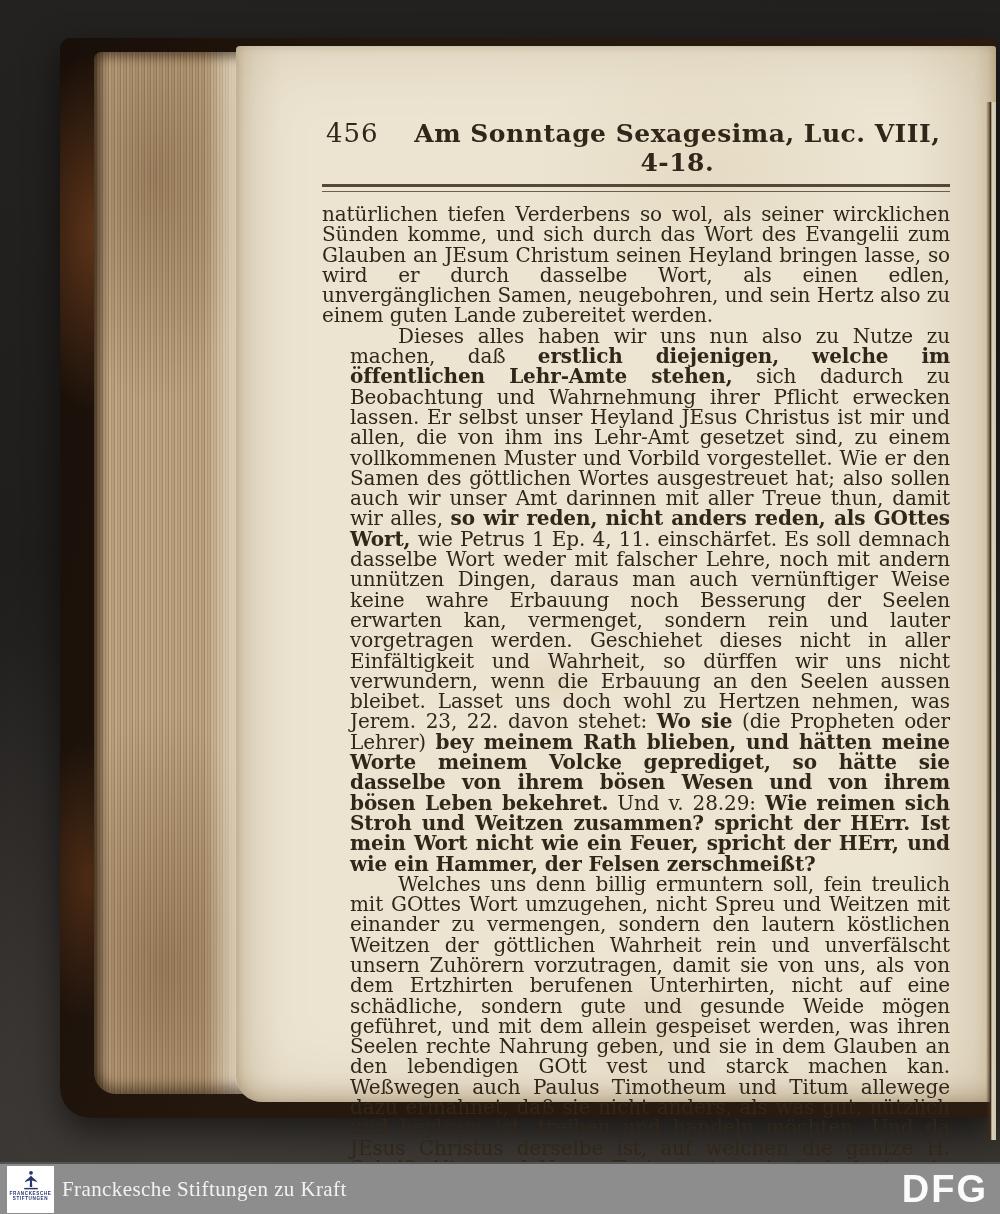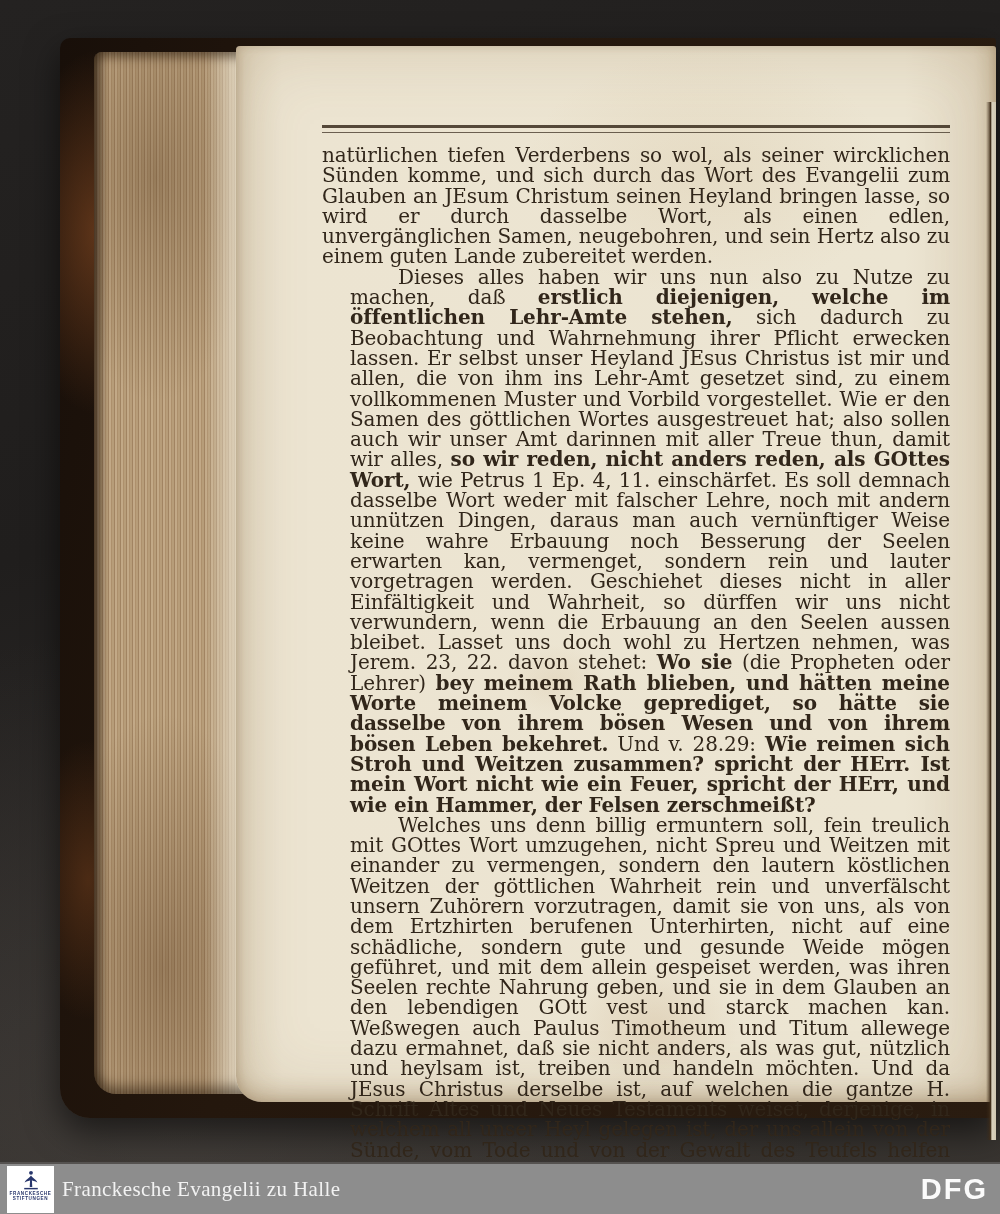--- a/index.html
+++ b/index.html
@@ -66,52 +66,56 @@
     display:flex;flex-direction:column;align-items:center;justify-content:flex-start;padding-top:3px;box-sizing:border-box;
   }
   .inst-logo svg{width:22px;height:22px;display:block;}
   .inst-logo-text{font-family:"Liberation Sans", sans-serif;font-size:4.6px;line-height:5.4px;letter-spacing:.6px;color:#27356b;font-weight:bold;text-align:center;}
   .inst-name{
     position:absolute;left:62px;top:0;height:50px;display:flex;align-items:center;
     font-family:"Liberation Serif", serif;font-size:21px;color:#f2f2f2;letter-spacing:.4px;
   }
   .funder-logo{
     position:absolute;right:12px;top:0;height:50px;display:flex;align-items:center;
-    font-family:"Liberation Sans", sans-serif;font-weight:bold;font-size:29px;color:#fbfbfb;letter-spacing:2px;
+    font-family:"Liberation Sans", sans-serif;font-weight:bold;font-size:38px;color:#fbfbfb;letter-spacing:2px;
   }
 </style>
 </head>
 <body>
 
 <div class="canvas">
 
   <div class="book-cover"></div>
   <div class="fore-edge"></div>
   <div class="page">
     <div class="gutter-sliver"></div>
   </div>
 
   <div class="content">
+    <div class="running-head">
+      <span class="page-number">456</span>
+      <span class="running-title">Am Sonntage Sexagesima, Luc. VIII, 4-18.</span>
+    </div>
     <div class="head-rule"></div>
     <div class="page-text">
         <p class=""><span>natürlichen tiefen Verderbens so wol, als seiner wircklichen Sünden komme, und sich durch das Wort des Evangelii zum Glauben an JEsum Christum seinen Heyland bringen lasse, so wird er durch dasselbe Wort, als einen edlen, unvergänglichen Samen, neugebohren, und sein Hertz also zu einem guten Lande zubereitet werden.</span></p>
         <p class="indent"><span>Dieses alles haben wir uns nun also zu Nutze zu machen, daß </span><span class="bold">erstlich diejenigen, welche im öffentlichen Lehr-Amte stehen,</span><span> sich dadurch zu Beobachtung und Wahrnehmung ihrer Pflicht erwecken lassen. Er selbst unser Heyland JEsus Christus ist mir und allen, die von ihm ins Lehr-Amt gesetzet sind, zu einem vollkommenen Muster und Vorbild vorgestellet. Wie er den Samen des göttlichen Wortes ausgestreuet hat; also sollen auch wir unser Amt darinnen mit aller Treue thun, damit wir alles, </span><span class="bold">so wir reden, nicht anders reden, als GOttes Wort,</span><span> wie Petrus 1 Ep. 4, 11. einschärfet. Es soll demnach dasselbe Wort weder mit falscher Lehre, noch mit andern unnützen Dingen, daraus man auch vernünftiger Weise keine wahre Erbauung noch Besserung der Seelen erwarten kan, vermenget, sondern rein und lauter vorgetragen werden. Geschiehet dieses nicht in aller Einfältigkeit und Wahrheit, so dürffen wir uns nicht verwundern, wenn die Erbauung an den Seelen aussen bleibet. Lasset uns doch wohl zu Hertzen nehmen, was Jerem. 23, 22. davon stehet: </span><span class="bold">Wo sie</span><span> (die Propheten oder Lehrer) </span><span class="bold">bey meinem Rath blieben, und hätten meine Worte meinem Volcke geprediget, so hätte sie dasselbe von ihrem bösen Wesen und von ihrem bösen Leben bekehret.</span><span> Und v. 28.29: </span><span class="bold">Wie reimen sich Stroh und Weitzen zusammen? spricht der HErr. Ist mein Wort nicht wie ein Feuer, spricht der HErr, und wie ein Hammer, der Felsen zerschmeißt?</span></p>
         <p class="indent"><span>Welches uns denn billig ermuntern soll, fein treulich mit GOttes Wort umzugehen, nicht Spreu und Weitzen mit einander zu vermengen, sondern den lautern köstlichen Weitzen der göttlichen Wahrheit rein und unverfälscht unsern Zuhörern vorzutragen, damit sie von uns, als von dem Ertzhirten berufenen Unterhirten, nicht auf eine schädliche, sondern gute und gesunde Weide mögen geführet, und mit dem allein gespeiset werden, was ihren Seelen rechte Nahrung geben, und sie in dem Glauben an den lebendigen GOtt vest und starck machen kan. Weßwegen auch Paulus Timotheum und Titum allewege dazu ermahnet, daß sie nicht anders, als was gut, nützlich und heylsam ist, treiben und handeln möchten. Und da JEsus Christus derselbe ist, auf welchen die gantze H. Schrift Altes und Neues Testaments weiset, derjenige, in welchem all unser Heyl gelegen ist, der uns allein von der Sünde, vom Tode und von der Gewalt des Teufels helfen und erretten, der unser Hertz durch seine Kraft ändern, mit einem Worte, uns also zurichten kan, daß wir GOtt gefällig und seine wah-</span></p>
       </div>
   </div>
 
   <div class="viewer-bar">
     <div class="inst-logo">
       <svg viewBox="0 0 24 24" aria-hidden="true">
         <g fill="#27356b">
           <circle cx="12" cy="4.2" r="2.1"></circle>
           <path d="M12 7.2 C10.6 9.8 7.2 10.6 5 14.6 C8.2 13.2 10 13.3 11 12.4 L10.6 19.5 L13.4 19.5 L13 12.4 C14 13.3 15.8 13.2 19 14.6 C16.8 10.6 13.4 9.8 12 7.2 Z"></path>
           <rect x="4.6" y="20.6" width="14.8" height="1.6"></rect>
         </g>
       </svg>
       <div class="inst-logo-text">FRANCKESCHE</div>
       <div class="inst-logo-text">STIFTUNGEN</div>
     </div>
-    <div class="inst-name">Franckesche Evangelii zu Halle</div>
+    <div class="inst-name">Franckesche Stiftungen zu Kraft</div>
     <div class="funder-logo">DFG</div>
   </div>
 
 </div>
 
 </body></html>

